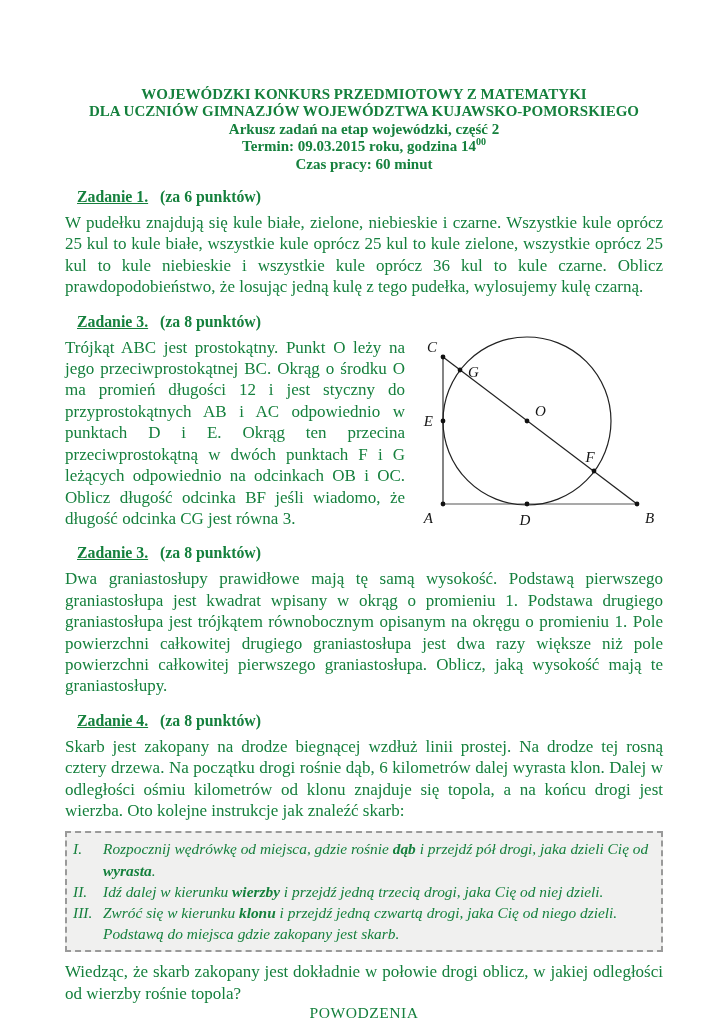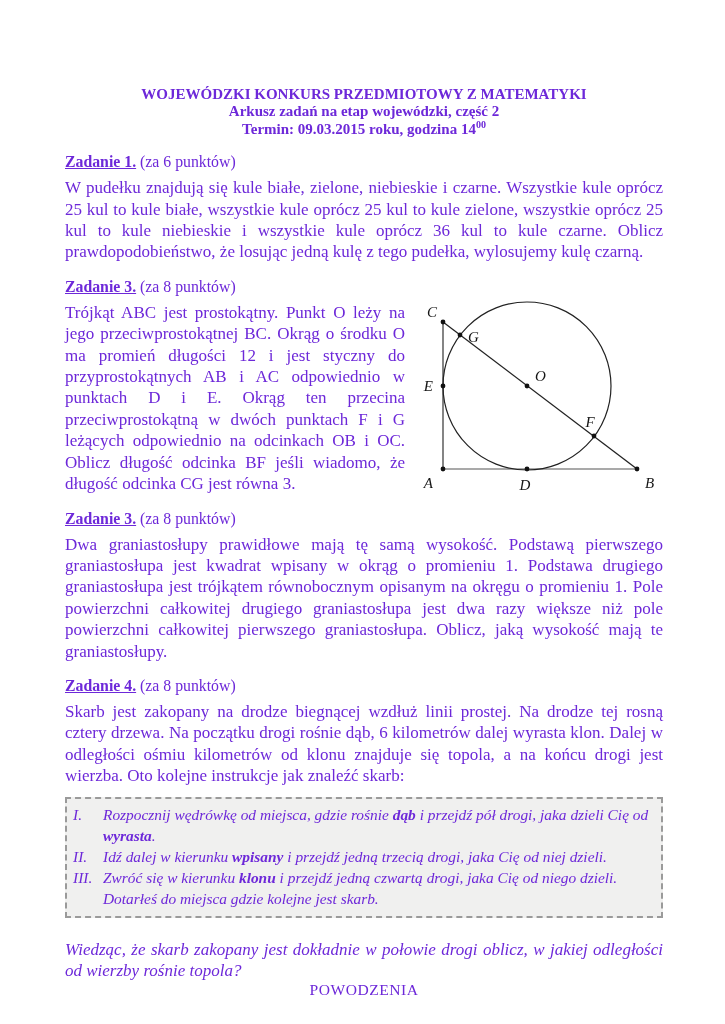--- a/index.html
+++ b/index.html
@@ -1,32 +1,32 @@
 <!DOCTYPE html>
 <html><head>
 <meta charset="utf-8">
 <style>
   html,body{margin:0;padding:0;background:#ffffff;}
   .page{
     position:relative;
     width:725px;height:1024px;
     background:#ffffff;
     font-family:"Liberation Serif", serif;
-    color:#6d28d9;
+    color:#15803d;
     box-sizing:border-box;
     padding:86px 62px 0 65px;
     overflow:hidden;
   }
   .header{ text-align:center; font-weight:bold; font-size:15px; line-height:17.4px; }
   .header div{ white-space:nowrap; }
   sup{ font-size:10px; vertical-align:super; line-height:0; }
 
   .task-heading{ margin-top:13px; font-size:15.8px; line-height:21px; }
-  .task-title{ font-weight:bold; text-decoration:underline; }
-  .task-points{ font-weight:normal; }
+  .task-title{ font-weight:bold; text-decoration:underline;margin-left:12px; }
+  .task-points{ font-weight:bold;margin-left:8px; }
 
   p.body{
     margin:5px 0 0 0;
     font-size:17px;
     line-height:21.4px;
     text-align:justify;
   }
   .clear{ clear:both; }
 
   
@@ -61,22 +61,24 @@
     letter-spacing:0.5px;
   }
 </style>
 </head>
 <body>
 
 <div class="page">
 
   <div class="header">
     <div>WOJEWÓDZKI KONKURS PRZEDMIOTOWY Z MATEMATYKI</div>
+    <div>DLA UCZNIÓW GIMNAZJÓW WOJEWÓDZTWA KUJAWSKO-POMORSKIEGO</div>
     <div>Arkusz zadań na etap wojewódzki, część 2</div>
     <div><span>Termin: 09.03.2015 roku, godzina 14</span><sup>00</sup></div>
+    <div>Czas pracy: 60 minut</div>
   </div>
 
   <div class="task-heading">
     <span class="task-title">Zadanie 1.</span><span class="task-points"> (za 6 punktów)</span>
   </div>
   <p class="body">W pudełku znajdują się kule białe, zielone, niebieskie i czarne. Wszystkie kule oprócz 25 kul to kule białe, wszystkie kule oprócz 25 kul to kule zielone, wszystkie oprócz 25 kul to kule niebieskie i wszystkie kule oprócz 36 kul to kule czarne. Oblicz prawdopodobieństwo, że losując jedną kulę z tego pudełka, wylosujemy kulę czarną.</p>
 
   <div class="task-heading">
     <span class="task-title">Zadanie 3.</span><span class="task-points"> (za 8 punktów)</span>
   </div>
@@ -122,26 +124,26 @@
   </div>
   <p class="body">Skarb jest zakopany na drodze biegnącej wzdłuż linii prostej. Na drodze tej rosną cztery drzewa. Na początku drogi rośnie dąb, 6 kilometrów dalej wyrasta klon. Dalej w odległości ośmiu kilometrów od klonu znajduje się topola, a na końcu drogi jest wierzba. Oto kolejne instrukcje jak znaleźć skarb:</p>
 
   <div class="treasure-box">
     <div class="instr-row">
       <span class="instr-num">I.</span>
       <span class="instr-text"><span>Rozpocznij wędrówkę od miejsca, gdzie rośnie </span><span class="bw">dąb</span><span> i przejdź pół drogi, jaka dzieli Cię od </span><span class="bw">wyrasta</span><span>.</span></span>
     </div>
     <div class="instr-row">
       <span class="instr-num">II.</span>
-      <span class="instr-text"><span>Idź dalej w kierunku </span><span class="bw">wpisany</span><span> i przejdź jedną trzecią drogi, jaka Cię od niej dzieli.</span><span class="bw"></span><span></span></span>
+      <span class="instr-text"><span>Idź dalej w kierunku </span><span class="bw">wierzby</span><span> i przejdź jedną trzecią drogi, jaka Cię od niej dzieli.</span><span class="bw"></span><span></span></span>
     </div>
     <div class="instr-row">
       <span class="instr-num">III.</span>
       <span class="instr-text"><span>Zwróć się w kierunku </span><span class="bw">klonu</span><span> i przejdź jedną czwartą drogi, jaka Cię od niego dzieli.</span><span class="bw"></span><span></span></span>
     </div>
-    <div class="instr-footer">Dotarłeś do miejsca gdzie kolejne jest skarb.</div>
+    <div class="instr-footer">Podstawą do miejsca gdzie zakopany jest skarb.</div>
   </div>
 
-  <p class="body" style="margin-top:21px;font-style:italic;">Wiedząc, że skarb zakopany jest dokładnie w połowie drogi oblicz, w jakiej odległości od wierzby rośnie topola?</p>
+  <p class="body" style="margin-top:9px;">Wiedząc, że skarb zakopany jest dokładnie w połowie drogi oblicz, w jakiej odległości od wierzby rośnie topola?</p>
 
   <div class="footer-line">POWODZENIA</div>
 
 </div>
 
 </body></html>

